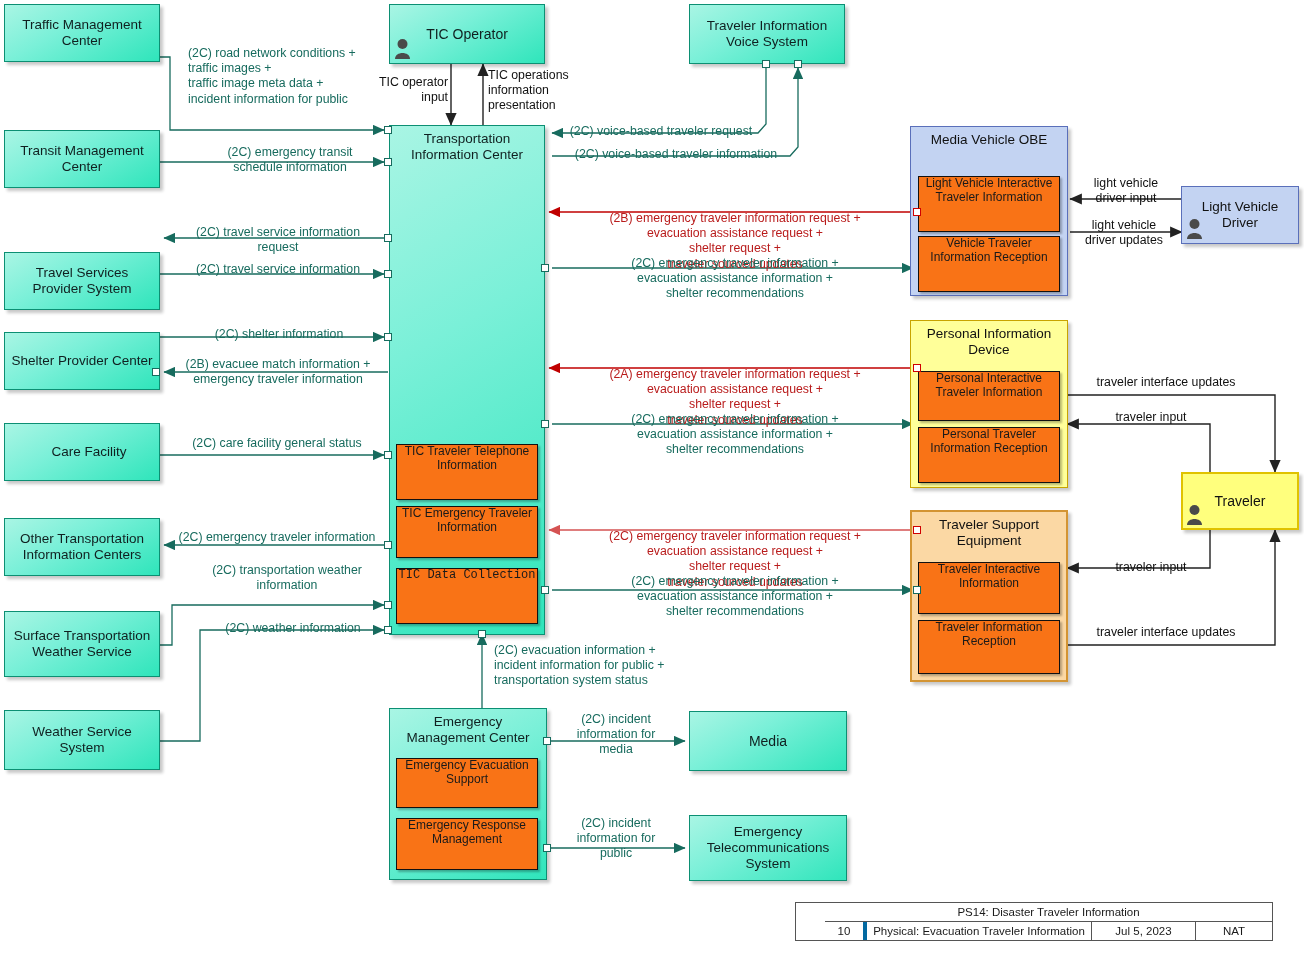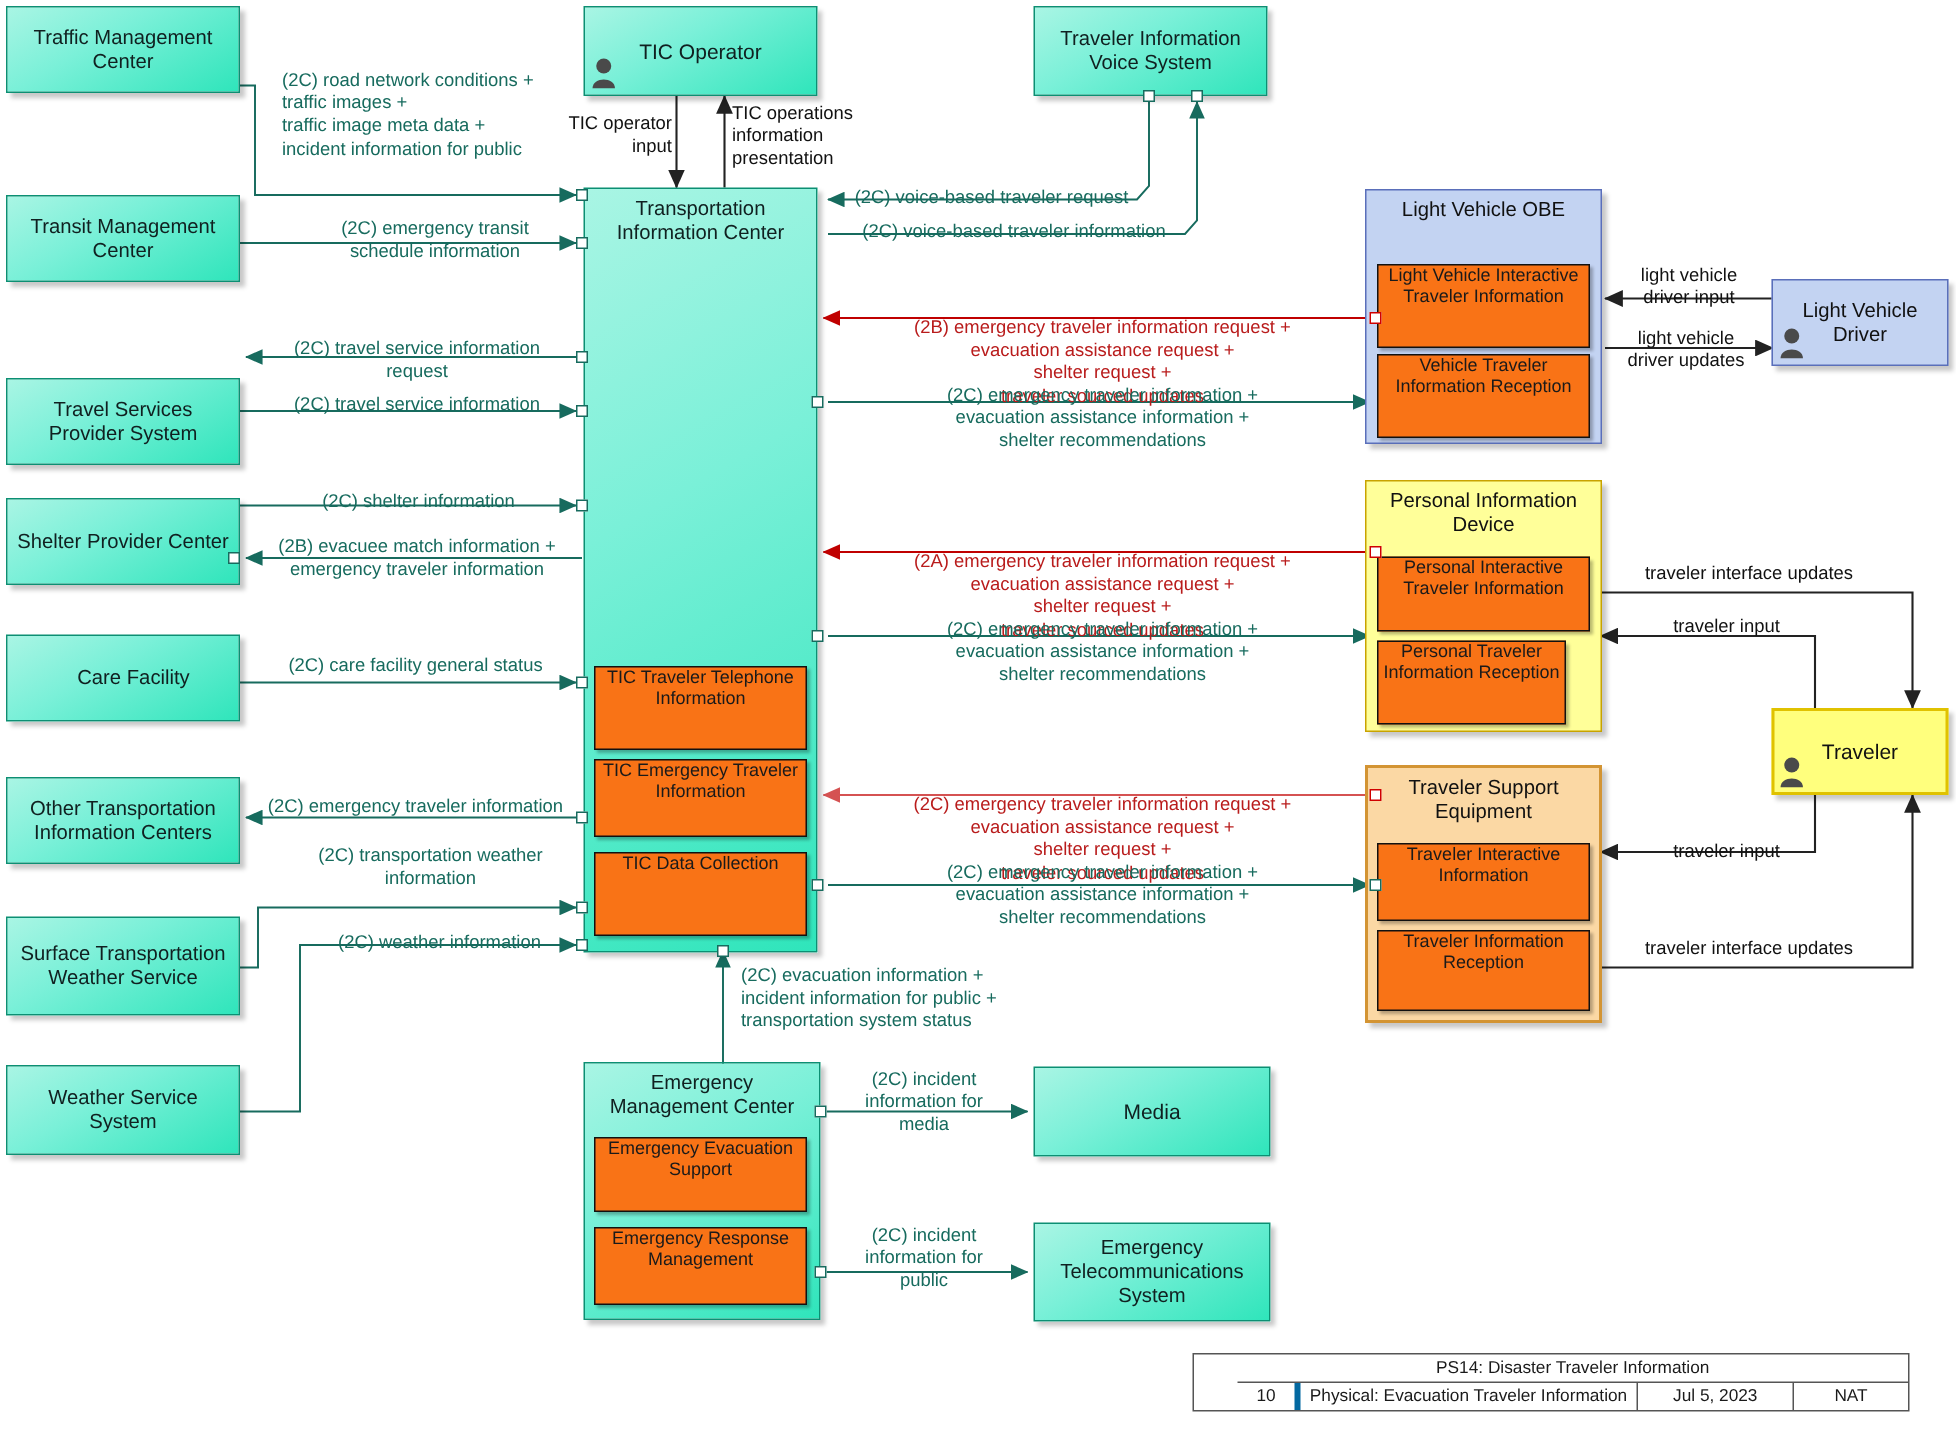--- a/index.html
+++ b/index.html
@@ -198,30 +198,30 @@
   <div class="node teal container" style="left:389px;top:125px;width:156px;height:510px;font-size:13.5px;">
     <span class="ttl">Transportation Information Center</span>
   </div>
 
   <div class="fn" style="left:396px;top:444px;width:142px;height:56px;font-size:12px;">
     <span>TIC Traveler Telephone Information</span>
   </div>
   <div class="fn" style="left:396px;top:506px;width:142px;height:52px;font-size:12px;">
     <span>TIC Emergency Traveler Information</span>
   </div>
-  <div class="fn" style="left:396px;top:568px;width:142px;height:56px;font-size:12px;">
+  <div class="fn" style="left:396px;top:568px;width:142px;height:56px;font-size:12px;font-family:Liberation Mono, monospace;">
     <span>TIC Data Collection</span>
   </div>
 
   <div class="node teal" style="left:689px;top:4px;width:156px;height:60px;font-size:13.5px;">
     <span class="ttl">Traveler Information Voice System</span>
   </div>
 
   <div class="node blue container" style="left:910px;top:126px;width:158px;height:170px;font-size:13.5px;">
-    <span class="ttl">Light Vehicle OBE</span>
+    <span class="ttl">Media Vehicle OBE</span>
   </div>
   <div class="fn" style="left:918px;top:176px;width:142px;height:56px;font-size:12px;">
     <span>Light Vehicle Interactive Traveler Information</span>
   </div>
   <div class="fn" style="left:918px;top:236px;width:142px;height:56px;font-size:12px;">
     <span>Vehicle Traveler Information Reception</span>
   </div>
 
   <div class="node blue" style="left:1181px;top:186px;width:118px;height:58px;font-size:13.5px;">
     <span class="ttl">Light Vehicle Driver</span>
@@ -230,21 +230,21 @@
     <circle cx="8.5" cy="6" r="5" fill="#4a4a4a"></circle>
     <path d="M1,21 C1,13 16,13 16,21 z" fill="#4a4a4a"></path>
   </svg>
 
   <div class="node yellow container" style="left:910px;top:320px;width:158px;height:168px;font-size:13.5px;">
     <span class="ttl">Personal Information Device</span>
   </div>
   <div class="fn" style="left:918px;top:371px;width:142px;height:50px;font-size:12px;">
     <span>Personal Interactive Traveler Information</span>
   </div>
-  <div class="fn" style="left:918px;top:427px;width:126px;height:56px;font-size:12px;">
+  <div class="fn" style="left:918px;top:427px;width:142px;height:56px;font-size:12px;">
     <span>Personal Traveler Information Reception</span>
   </div>
 
   <div class="node orange container" style="left:910px;top:510px;width:158px;height:172px;font-size:13.5px;">
     <span class="ttl">Traveler Support Equipment</span>
   </div>
   <div class="fn" style="left:918px;top:562px;width:142px;height:52px;font-size:12px;">
     <span>Traveler Interactive Information</span>
   </div>
   <div class="fn" style="left:918px;top:620px;width:142px;height:54px;font-size:12px;">

